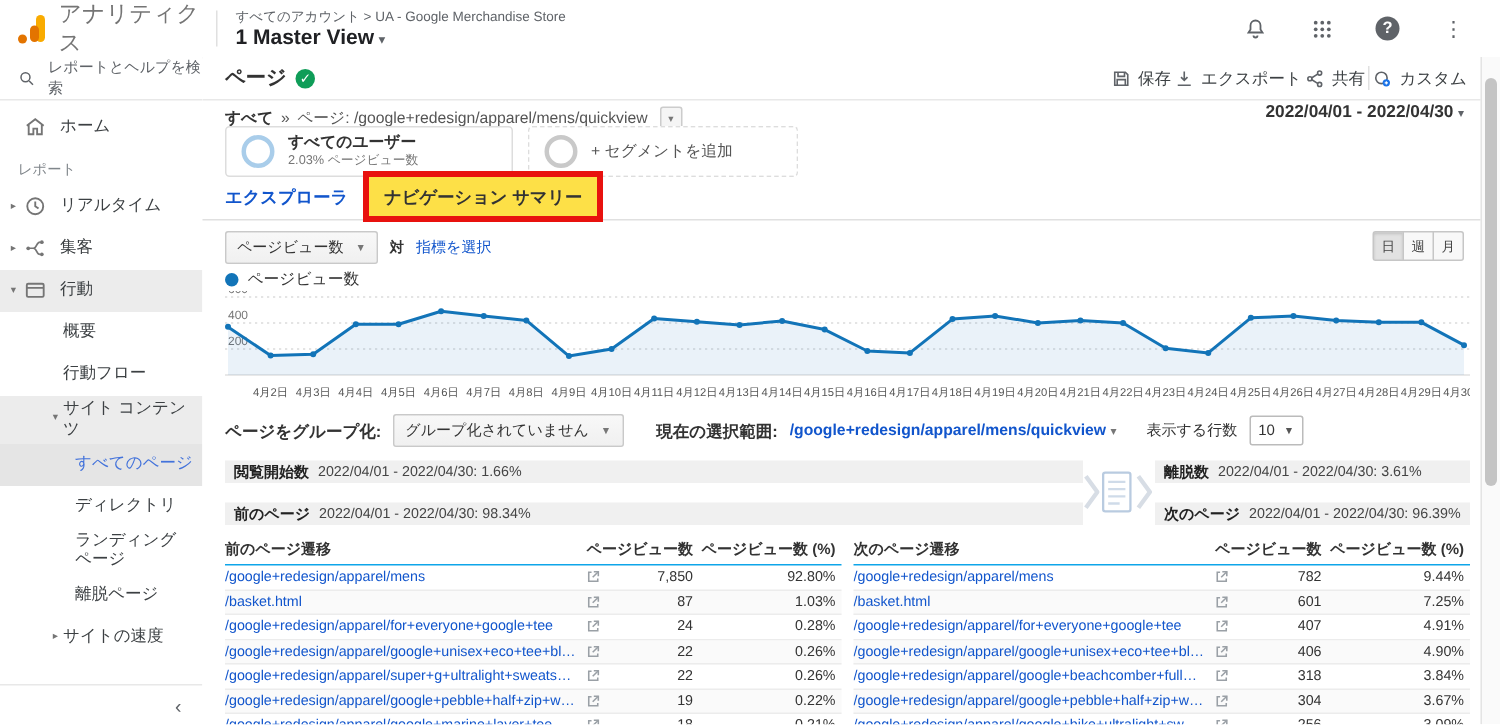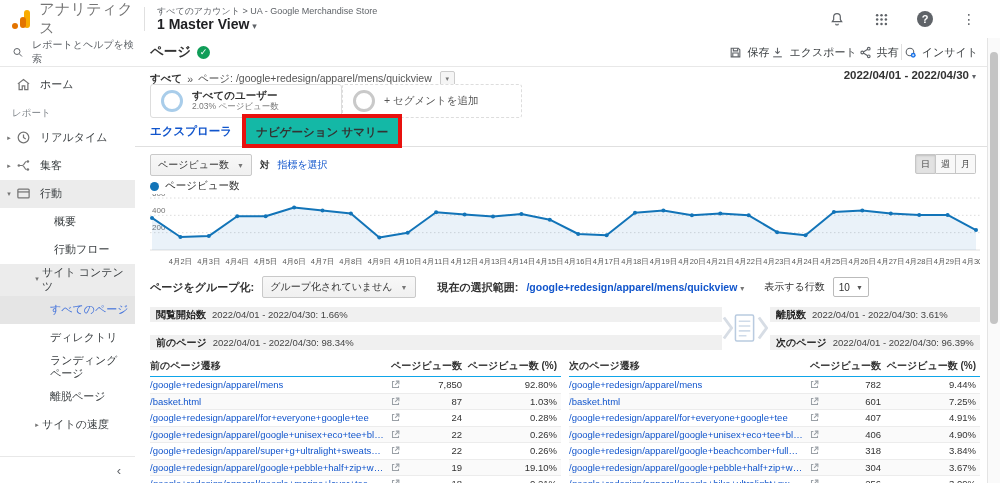--- a/index.html
+++ b/index.html
@@ -23,21 +23,21 @@
   .help-dot{width:16px;height:16px;border-radius:50%;background:#5f6368;color:#fff;font-size:11px;font-weight:bold;display:flex;align-items:center;justify-content:center;}
   .vdots{font-size:14px;color:#5f6368;letter-spacing:0;}
   
   .sidebar{position:absolute;top:38px;left:0;width:135px;bottom:0;background:#fff;overflow:hidden;}
   .sb-search{height:28px;display:flex;align-items:center;gap:8px;padding-left:12px;border-bottom:1px solid #e8e8e8;color:#5f6368;font-size:10px;cursor:pointer;}
   .sb-nav{padding-top:4px;}
   .nav-row{position:relative;display:flex;align-items:center;min-height:24px;padding:2px 4px 2px 0;font-size:11px;color:#3c4043;cursor:pointer;line-height:1.25;}
   .nav-row .arr{width:10px;font-size:7px;color:#757575;text-align:center;flex:none;}
   .nav-row .sb-ic{width:16px;height:16px;margin:0 8px 0 2px;flex:none;color:#757575;}
   .nav-row.lvl0{padding-left:4px;}
-  .nav-row.lvl1{padding-left:54px;}
+  .nav-row.lvl1{padding-left:42px;}
   .nav-row.lvl1.witharr{padding-left:32px;}
   .nav-row.lvl2{padding-left:50px;}
   .nav-row.hl{background:#ececec;}
   .nav-row.sel{background:#e5e5e5;color:#4272db;}
   .nav-row .lbl{flex:1;}
   .sb-section{padding:8px 0 4px 12px;font-size:9.5px;color:#80868b;}
   .sb-collapse{position:absolute;bottom:0;left:0;right:0;height:26px;border-top:1px solid #e8e8e8;display:flex;align-items:center;justify-content:flex-end;padding-right:14px;color:#5f6368;font-size:13px;cursor:pointer;background:#fff;}
   
   .main{position:absolute;top:38px;left:135px;width:853px;bottom:0;background:#fff;}
   .page-hdr{position:absolute;top:0;left:0;right:0;height:28px;border-bottom:1px solid #e8e8e8;display:flex;align-items:center;padding:0 10px 0 15px;}
@@ -47,33 +47,33 @@
   .tb-item{display:flex;align-items:center;gap:5px;cursor:pointer;}
   .tb-sep{width:1px;height:16px;background:#e0e0e0;}
   .tb-ic{width:13px;height:13px;color:#5f6368;}
   
   .filter-row{position:absolute;top:33px;left:15px;font-size:10.5px;color:#555;display:flex;align-items:center;gap:5px;}
   .filter-row .scope{font-weight:bold;color:#333;}
   .chip-caret{display:inline-flex;align-items:center;justify-content:center;width:13px;height:13px;border:1px solid #ccc;border-radius:2px;background:#f5f5f5;font-size:7px;color:#777;margin-left:3px;cursor:pointer;}
   .date-range{position:absolute;top:31px;right:12px;font-size:11.5px;font-weight:bold;color:#333;cursor:pointer;}
   .date-range .caret{font-size:8px;color:#5f6368;margin-left:3px;}
   
-  .segments{position:absolute;top:46px;left:15px;display:flex;}
+  .segments{position:absolute;top:46px;left:15px;display:flex;gap:10px;}
   .seg-card{width:180px;height:32px;border:1px solid #ddd;border-radius:3px;background:#fff;display:flex;align-items:center;padding-left:10px;gap:9px;cursor:pointer;}
   .seg-card.dashed{border-style:dashed;width:168px;color:#555;}
   .seg-ring{width:16px;height:16px;border-radius:50%;border:3px solid #a9cdea;flex:none;}
   .seg-ring.gray{border-color:#c9c9c9;}
   .seg-name{font-size:10.5px;font-weight:bold;color:#333;line-height:1.2;}
   .seg-stat{font-size:8.5px;color:#777;}
   .seg-add{font-size:10.5px;color:#555;}
   
   .tabs{position:absolute;top:82px;left:0;right:0;height:26px;border-bottom:1px solid #e0e0e0;display:flex;align-items:flex-end;padding-left:15px;}
   .tab{font-size:11.5px;font-weight:bold;padding:5px 10px 7px 0;cursor:pointer;}
   .tab.explorer{color:#15c;}
-  .tab-annot{border:4px solid #e8110e;padding:4px 10px;margin-bottom:-2px;background:#14b8a6;}
+  .tab-annot{border:4px solid #e8110e;padding:4px 10px;margin-bottom:-2px;background:#fde047;}
   .tab.navsum{color:#333;padding:0;}
   
   .controls{position:absolute;top:116px;left:15px;display:flex;align-items:center;gap:8px;}
   .selectbox{display:inline-flex;align-items:center;gap:8px;height:20px;padding:0 7px;border:1px solid #c9c9c9;border-radius:2px;background:linear-gradient(#f8f8f8,#f0f0f0);font-size:10px;color:#333;cursor:pointer;}
   .selectbox .caret{font-size:7px;color:#777;}
   .vs{font-size:9.5px;color:#333;font-weight:bold;}
   .linkblue{color:#15c;font-size:10px;cursor:pointer;text-decoration:none;}
   .granularity{position:absolute;top:116px;right:12px;display:flex;}
   .gran-btn{width:19px;height:18px;border:1px solid #c6c6c6;border-left:none;background:#f8f8f8;font-size:9px;color:#444;display:flex;align-items:center;justify-content:center;cursor:pointer;}
   .gran-btn:first-child{border-left:1px solid #c6c6c6;border-radius:2px 0 0 2px;}
@@ -273,21 +273,21 @@
             </svg>
           <span>共有</span>
         </span>
         <span class="tb-sep"></span>
         <span class="tb-item">
           <svg class="tb-ic" viewBox="0 0 24 24">
               <circle cx="11" cy="11" r="7" fill="none" stroke="#5f6368" stroke-width="2"></circle>
               <circle cx="17" cy="17" r="4.5" fill="#1a73e8"></circle>
               <path d="M15 17h4M17 15v4" stroke="#fff" stroke-width="1.4"></path>
             </svg>
-          <span>インサイト</span>
+          <span>カスタム</span>
         </span>
       </div>
     </div>
 
     <div class="filter-row">
       <span class="scope">すべて</span>
       <span>»</span>
       <span>ページ: /google+redesign/apparel/mens/quickview</span>
       <span class="chip-caret">▾</span>
     </div>
@@ -527,21 +527,21 @@
             <div class="trow">
               <span class="path">/google+redesign/apparel/google+pebble+half+zip+windbreaker</span>
               <span class="out">
                 <svg width="9" height="9" viewBox="0 0 12 12" fill="none" stroke="currentColor" stroke-width="1.4">
                   <path d="M4.5 2H2v8h8V7.5"></path>
                   <path d="M6.5 1.5H10.5V5.5"></path>
                   <path d="M10.5 1.5L5.5 6.5"></path>
                 </svg>
               </span>
               <span class="num">19</span>
-              <span class="pct">19.10%</span>
+              <span class="pct">0.22%</span>
             </div>
             <div class="trow">
               <span class="path">/google+redesign/apparel/google+marine+layer+tee</span>
               <span class="out">
                 <svg width="9" height="9" viewBox="0 0 12 12" fill="none" stroke="currentColor" stroke-width="1.4">
                   <path d="M4.5 2H2v8h8V7.5"></path>
                   <path d="M6.5 1.5H10.5V5.5"></path>
                   <path d="M10.5 1.5L5.5 6.5"></path>
                 </svg>
               </span>

